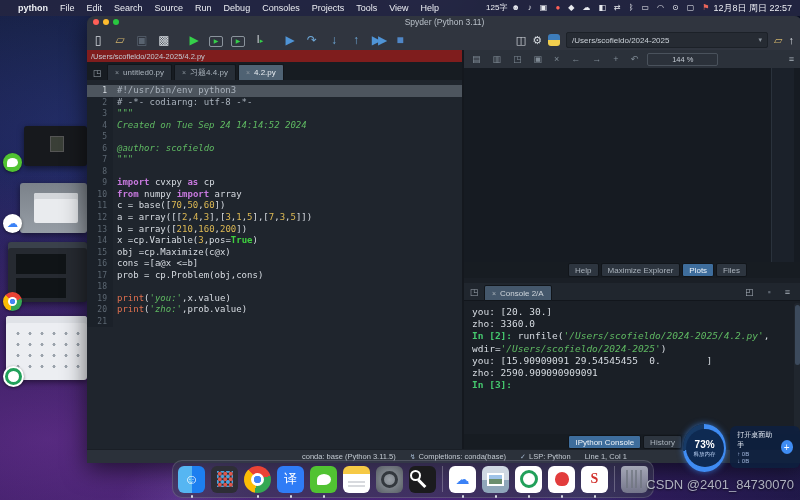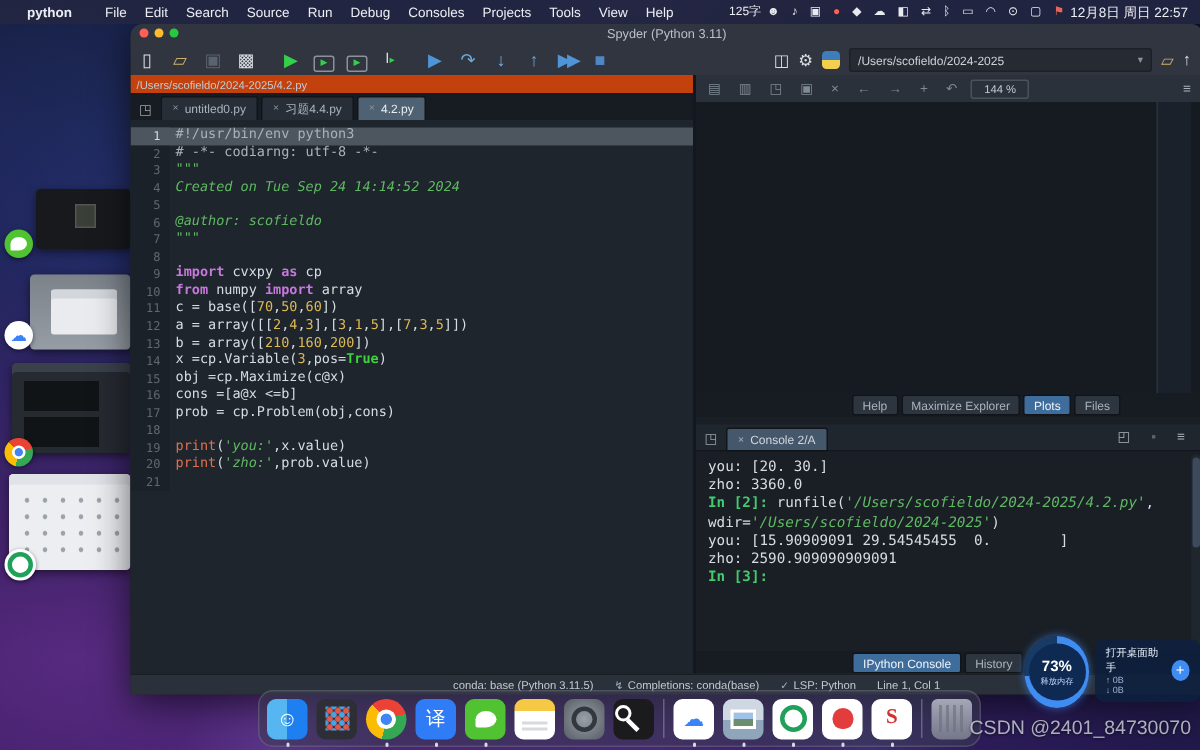--- a/index.html
+++ b/index.html
@@ -11,21 +11,21 @@
       linear-gradient(115deg,transparent 34%,rgba(160,130,230,.16) 40%,transparent 47%),
       linear-gradient(75deg,transparent 55%,rgba(120,150,240,.12) 62%,transparent 70%),
       radial-gradient(120% 90% at 6% 88%,rgba(130,60,170,.55),transparent 60%),
       radial-gradient(100% 80% at 18% 28%,rgba(60,85,190,.40),transparent 55%),
       radial-gradient(95% 75% at 55% 100%,rgba(95,45,150,.50),transparent 62%),
       linear-gradient(200deg,#0c1228,#131a36 40%,#1a1542 70%,#1f1148);}
   
   #menubar{position:absolute;top:0;left:0;right:0;height:16px;background:rgba(36,38,66,.92);
     display:flex;align-items:center;font-size:9px;color:#eceef3;z-index:50;}
   #menubar .apple{margin:0 10px 0 8px;font-size:10px;}
-  #menubar .appname{font-weight:bold;margin-right:22px;}
+  #menubar .appname{font-weight:bold;margin-right:12px;}
   #menubar .menu{margin-right:12px;}
   #menubar .right{margin-left:auto;display:flex;align-items:center;gap:4px;padding-right:8px;}
   #menubar .mbicon{font-size:8px;line-height:1;}
   #menubar .clock{font-size:9px;}
   
   .thumb{position:absolute;border-radius:3px;box-shadow:0 2px 6px rgba(0,0,0,.5);z-index:5;}
   .badge{position:absolute;border-radius:50%;z-index:6;display:flex;align-items:center;justify-content:center;
     box-shadow:0 1px 3px rgba(0,0,0,.5);font-size:9px;}
   #thumb1{left:24px;top:126px;width:63px;height:40px;background:#17191d;}
   #thumb1::before{content:"";position:absolute;left:26px;top:10px;width:12px;height:14px;background:#3a3f37;border:1px solid #555;}
@@ -61,21 +61,21 @@
   .boxplay{display:inline-block;width:12px;height:9px;border:1px solid #8a939c;border-radius:2px;
     font-size:6px;color:#35d04a;line-height:8px;text-align:center;}
   .tb-right{margin-left:auto;display:flex;align-items:center;gap:6px;padding-right:8px;}
   .pylogo{width:12px;height:12px;border-radius:3px;background:linear-gradient(180deg,#3d7dbb 50%,#f3cf4e 50%);}
   .pathbox{width:190px;height:14px;background:#262b33;border:1px solid #1c2128;border-radius:2px;
     font-size:8px;color:#ccd2d9;display:flex;align-items:center;padding:0 5px;justify-content:space-between;}
   .pathbox .caret{color:#8a939c;font-size:7px;}
   
   .wbody{position:absolute;left:0;top:34px;right:0;bottom:13px;background:#14181e;}
   .editor-col{position:absolute;left:0;top:0;width:375px;bottom:0;background:#1f252d;}
-  .breadcrumb{height:12px;background:#c2410c;font-size:7.5px;color:#c3cad2;display:flex;align-items:center;padding-left:4px;}
+  .breadcrumb{height:12px;background:#7f1d1d;font-size:7.5px;color:#c3cad2;display:flex;align-items:center;padding-left:4px;}
   .edtabs{height:18px;background:#171c22;display:flex;align-items:flex-end;}
   .browsebtn{width:16px;height:14px;color:#9aa3ad;font-size:9px;text-align:center;line-height:14px;flex:0 0 auto;margin:0 2px;}
   .etab{height:15px;display:flex;align-items:center;font-size:8px;color:#aab3bc;background:#272e37;
     border:1px solid #11151a;border-bottom:none;padding:0 7px;gap:4px;border-radius:2px 2px 0 0;}
   .etab .x{font-size:7px;color:#8a939c;}
   .etab.active{background:#4f6273;color:#e8edf2;}
   .editor{position:absolute;left:0;top:30px;right:0;bottom:0;overflow:hidden;
     font-family:"DejaVu Sans Mono",monospace;font-size:9px;line-height:11.55px;padding-top:5px;}
   .cl{display:flex;white-space:pre;}
   .cl .ln{width:20px;text-align:right;padding-right:6px;color:#5d6873;flex:0 0 auto;
@@ -85,21 +85,21 @@
   .cl .ct{padding-left:4px;}
   .tk-com{color:#a9b2bc}.tk-doc{color:#5fb962;font-style:italic}
   .tk-kw{color:#c678dd;font-weight:bold}.tk-num{color:#ddb954}
   .tk-bool{color:#3fd13f;font-weight:bold}.tk-str{color:#5fb962;font-style:italic}
   .tk-bi{color:#e0704f}.tk-pl{color:#d7dce2}
   .tk-prompt{color:#45c96e;font-weight:bold}
   
   .right-col{position:absolute;left:377px;top:0;right:0;bottom:0;background:#1a1f26;}
   .plots-toolbar{height:18px;background:#2b313a;display:flex;align-items:center;gap:9px;padding:0 8px;
     font-size:9px;color:#7f8a94;border-bottom:1px solid #14181e;}
-  .zoombox{border:1px solid #4a525c;border-radius:2px;font-size:7.5px;color:#c3cad2;padding:1px 8px;}
+  .zoombox{border:1px solid #4a525c;border-radius:2px;font-size:7.5px;color:#c3cad2;padding:1px 24px;}
   .plots-menu{margin-left:auto;color:#aab3bc;}
   .plots-canvas{position:absolute;left:0;top:18px;right:0;height:194px;background:#161b22;}
   .plots-side{position:absolute;right:8px;top:0;bottom:0;width:22px;background:#1b212a;border-left:1px solid #2a323c;}
   .pane-tabs{position:absolute;left:0;right:0;top:212px;height:16px;background:#171c22;
     display:flex;align-items:center;justify-content:flex-end;padding-right:55px;gap:2px;}
   .ptab{font-size:8px;color:#aab3bc;background:#2d353f;border:1px solid #11151a;padding:1.5px 6px;border-radius:2px;}
   .ptab.active{background:#3e6d9c;color:#eef3f8;}
   
   .console{position:absolute;left:0;right:0;top:233px;bottom:0;background:#1a1f26;}
   .con-header{height:17px;background:#20262e;display:flex;align-items:center;border-bottom:1px solid #12161c;}

